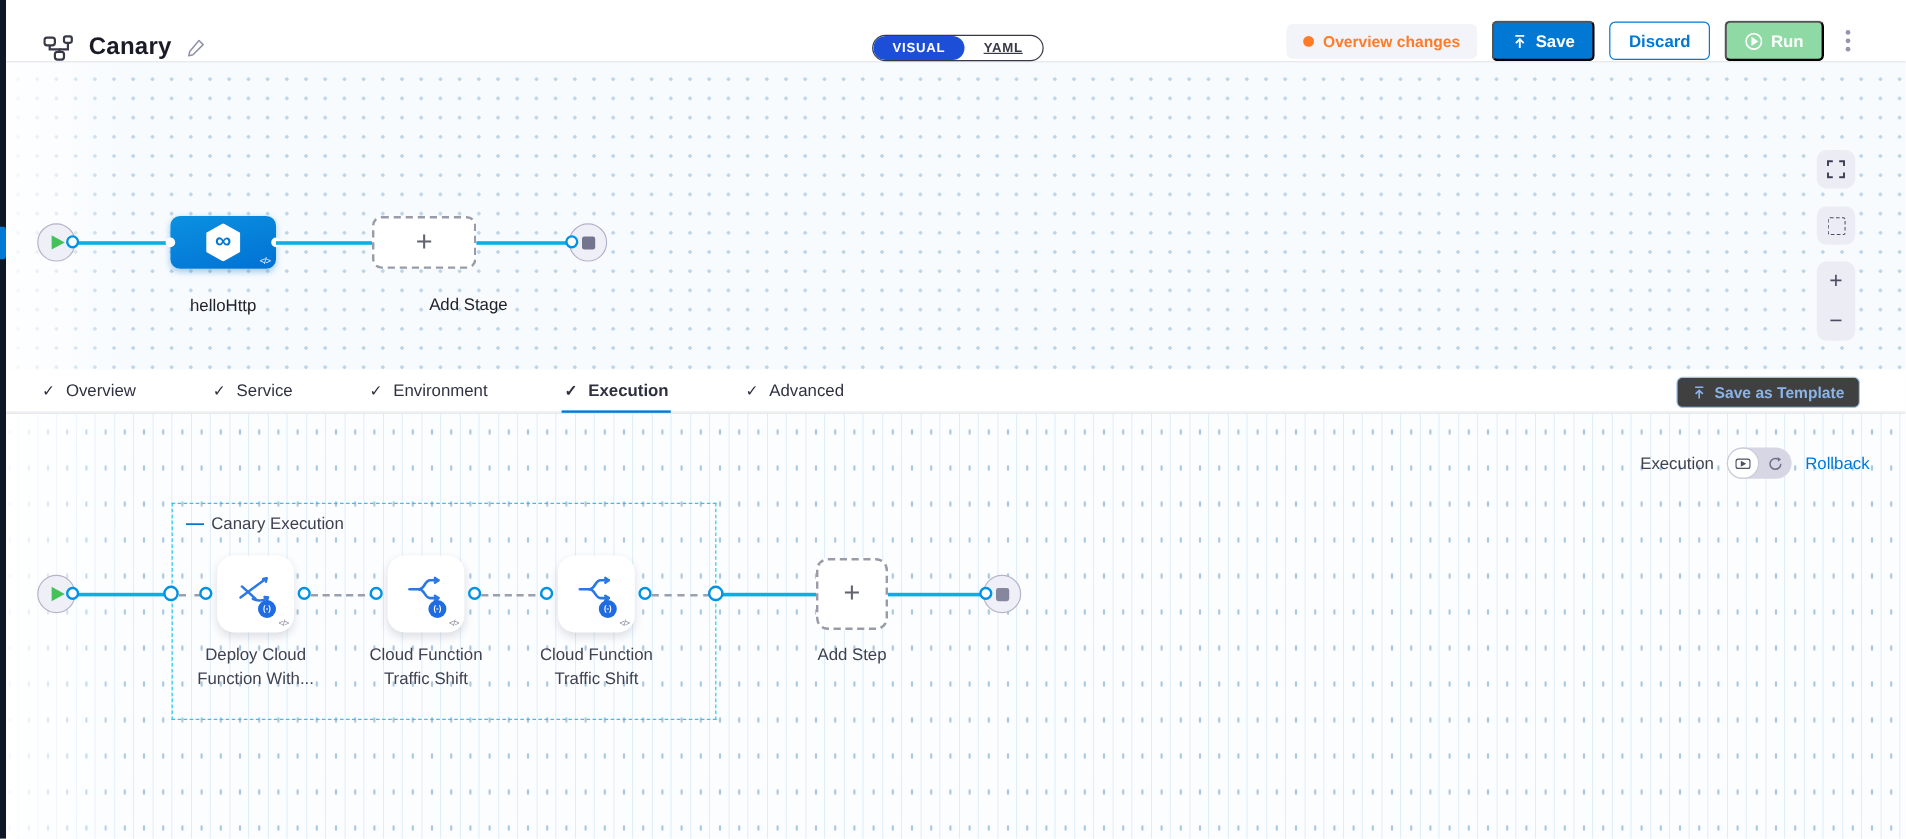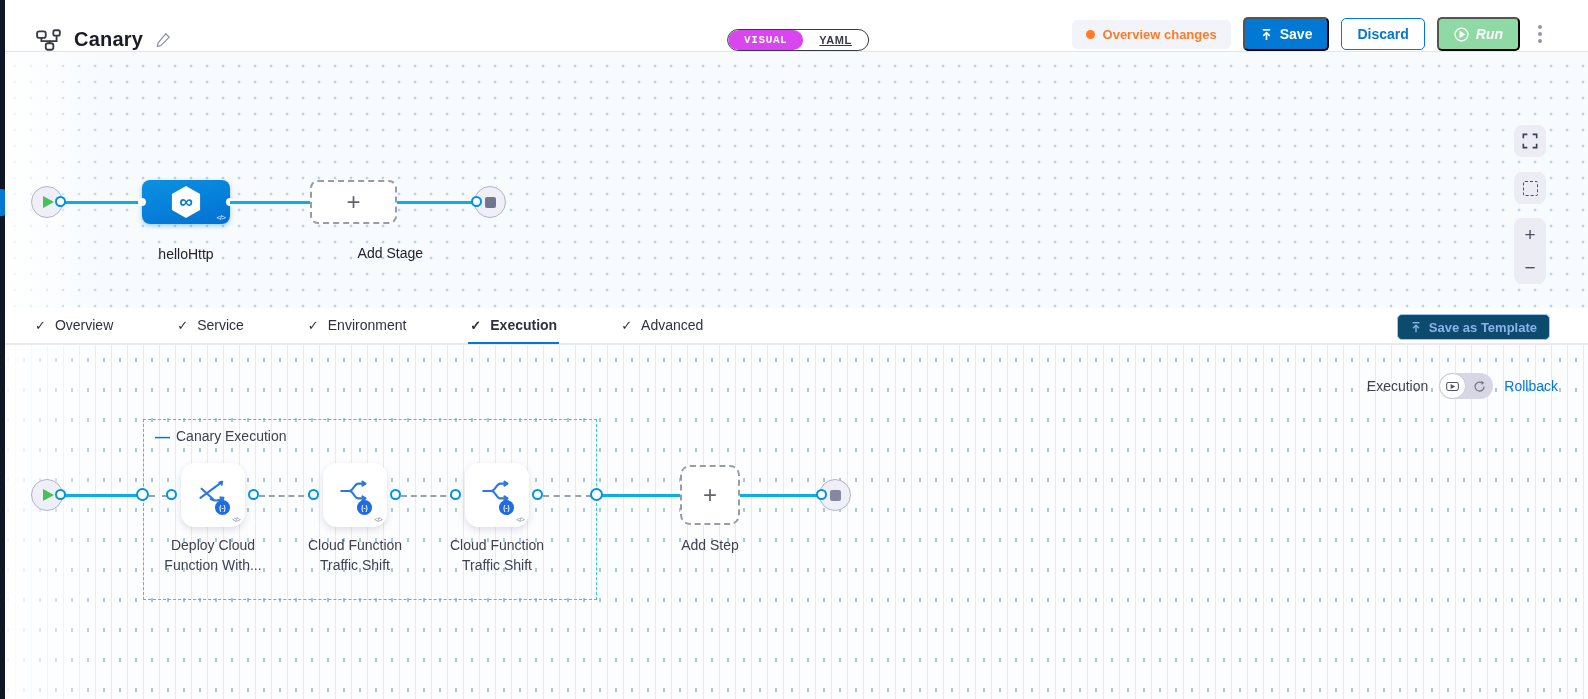--- a/index.html
+++ b/index.html
@@ -15,33 +15,33 @@
             border-bottom:1px solid #e4e4ec; display:flex; align-items:flex-end; z-index:40; }
   .header-left { display:flex; align-items:center; gap:12px; padding-left:32px; }
   .pipeline-icon { display:flex; }
   .page-title { font-size:20px; font-weight:700; color:#1b1b28; letter-spacing:.2px; }
   .pencil-btn { display:flex; cursor:pointer; }
 
   .mode-toggle { position:absolute; left:50%; transform:translateX(-50%); display:flex; height:22px;
                  border:1.5px solid #383946; border-radius:999px; overflow:hidden; background:#fff; }
   .mode-seg { display:flex; align-items:center; justify-content:center; padding:0 16px; font-size:11px;
               font-weight:700; letter-spacing:.6px; cursor:pointer; }
-  .mode-seg.active { background:#d946ef; color:#fff; border-radius:999px;font-family:Liberation Mono, monospace; }
+  .mode-seg.active { background:#1d4ed8; color:#fff; border-radius:999px; }
   .mode-seg.inactive { color:#383946;text-decoration:underline; }
 
   .header-right { margin-left:auto; display:flex; align-items:center; gap:12px; padding-right:44px; }
   .unsaved-pill { display:flex; align-items:center; gap:8px; background:#f3f3fa; border-radius:5px;
                   padding:7px 14px; }
   .unsaved-dot { width:9px; height:9px; border-radius:50%; background:#ff7b26; }
   .unsaved-text { color:#ff7b26; font-size:13px; font-weight:700; }
   .btn { display:flex; align-items:center; gap:7px; border-radius:5px; font-size:14px; font-weight:700;
          padding:7px 15px; cursor:pointer; }
   .btn-save { background:#0278d5; color:#fff; }
   .btn-discard { background:#fff; color:#0278d5; border:1px solid #0278d5; }
-  .btn-run { background:#8fd9a5; color:#fcfefc;font-style:italic; }
+  .btn-run { background:#8fd9a5; color:#fcfefc; }
   .kebab { display:flex; flex-direction:column; gap:3px; padding:4px 6px; cursor:pointer; }
   .kebab i { width:4px; height:4px; border-radius:50%; background:#9496ab; }
 
   
   .canvas { position:absolute; left:0; width:1588px; overflow:hidden; }
   .canvas1 { top:52px; height:256px; background-color:#f7fbfe;
     background-image:radial-gradient(circle, rgba(137,178,212,.55) 1.2px, transparent 1.7px);
     background-size:16px 16px; background-position:7px 6px; }
   .canvas2 { top:345px; height:354px; background-color:#fbfdff;
     background-image:
@@ -90,21 +90,21 @@
   .tabbar { position:absolute; left:0; top:308px; width:1588px; height:37px; background:#fff;
             border-bottom:1px solid #e9e9f0; display:flex; align-items:stretch; z-index:30;
             box-shadow:0 -1px 0 #e9e9f0 inset; }
   .tabs { display:flex; gap:60px; padding-left:33px; }
   .tab { display:flex; align-items:center; gap:9px; font-size:14px; color:#2f3140; cursor:pointer;
          border-bottom:2.5px solid transparent; padding:0 2px; }
   .tab.active { font-weight:700; border-bottom-color:#0278d5; }
   .tab-check { font-size:13px; color:#2f3140; }
   .save-template-btn { position:absolute; right:38px; top:6px; height:26px; display:flex; align-items:center;
     gap:7px; border:1px solid #9fc6f0; border-radius:5px; padding:0 12px; color:#8ab4e8;
-    font-size:13px; font-weight:600; background:#0c4a6e; cursor:pointer; }
+    font-size:13px; font-weight:600; background:#404040; cursor:pointer; }
 
   
   .exec-bar { position:absolute; top:28px; right:30px; display:flex; align-items:center; gap:11px; }
   .exec-label { font-size:14px; color:#3f4150; }
   .exec-toggle { width:54px; height:26px; background:#d6d6e4; border-radius:13px; display:flex; cursor:pointer; }
   .exec-toggle .seg { width:27px; height:26px; display:flex; align-items:center; justify-content:center; }
   .exec-toggle .seg.on { background:#fff; border:1px solid #c9c9d9; border-radius:13px; }
   .rollback-link { font-size:14px; color:#0278d5; cursor:pointer; }
 
   .group-box { position:absolute; left:143px; top:74px; width:454px; height:181px;

